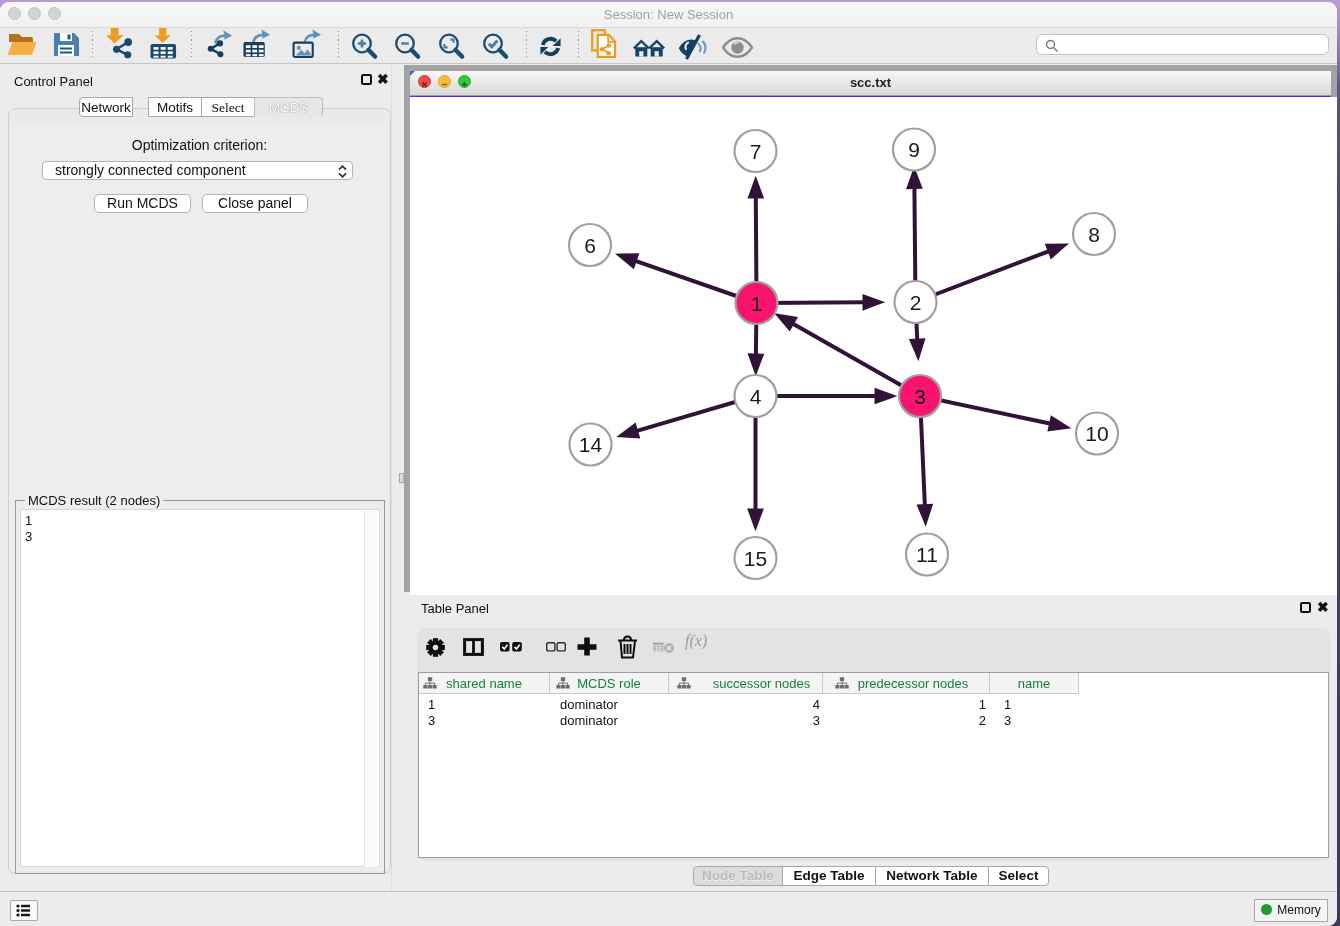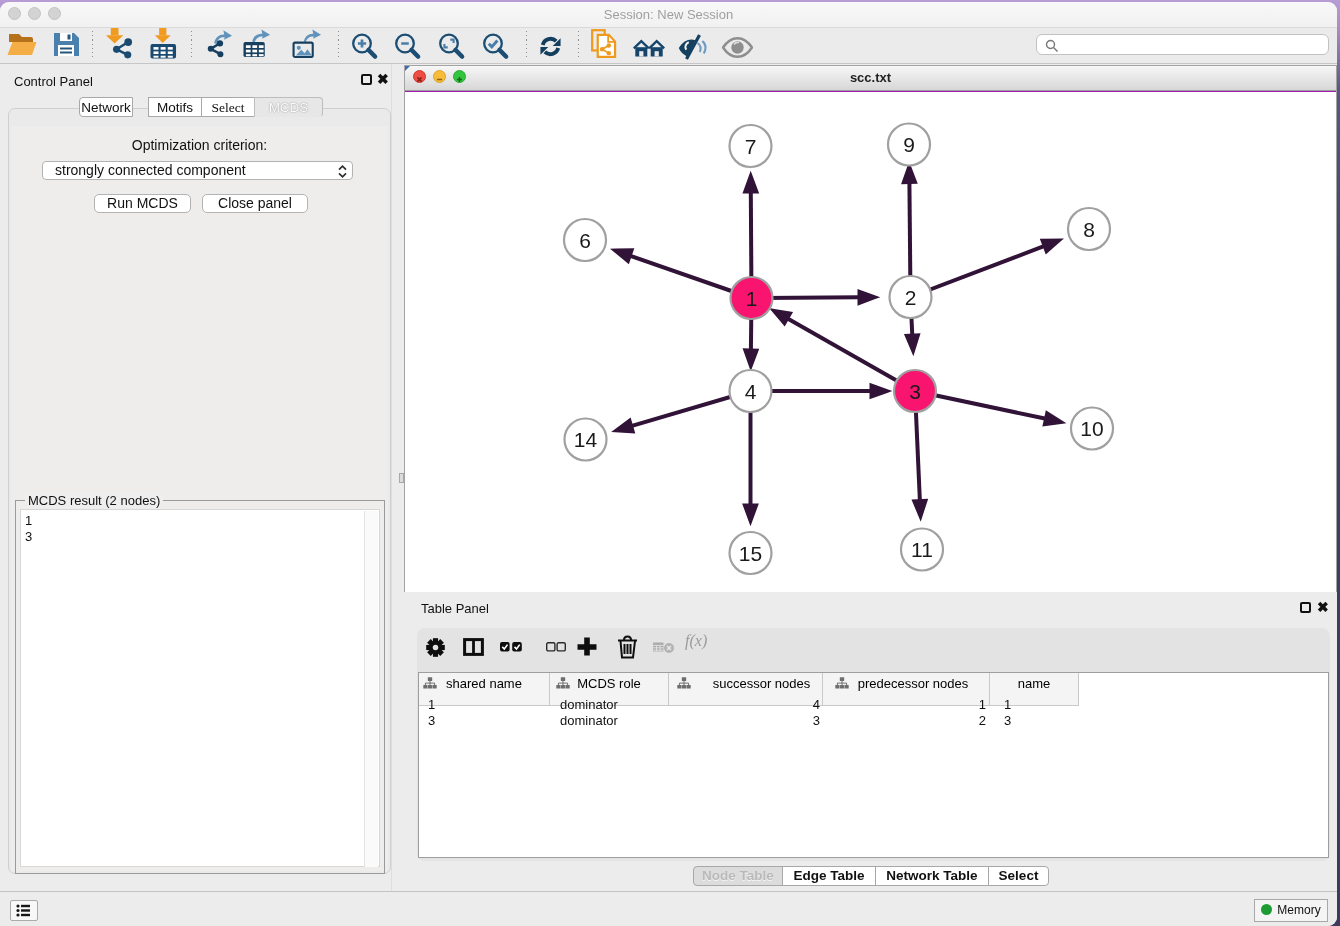--- a/index.html
+++ b/index.html
@@ -24,31 +24,31 @@
 #cp-pane { position:absolute; left:8px; top:44px; width:383px; height:766px; background:#eaeaea; border:1px solid #cfcfcf; border-radius:7px; }
 #cp-inner { position:absolute; left:2px; top:17px; width:377px; height:745px; background:#eeedec; }
 #opt-label { position:absolute; left:0; top:11px; width:100%; text-align:center; font-size:14px; color:#111; }
 #combo { position:absolute; left:31px; top:35px; width:311px; height:19px; background:#fff; border:1px solid #b3b3b3; border-radius:4px; font-size:14px; color:#111; line-height:17px; padding-left:12px; }
 .cbtn { position:absolute; top:68px; height:19px; background:#fff; border:1px solid #b3b3b3; border-radius:5px; font-size:14px; color:#111; text-align:center; line-height:17px; }
 #fieldset { position:absolute; left:4px; top:374px; width:370px; height:374px; border:1px solid #9a9a9a; }
 #fs-legend { position:absolute; left:9px; top:-8px; background:#eeeeee; padding:0 3px; font-size:13px; color:#111; }
 #fs-white { position:absolute; left:4px; top:8px; width:360px; height:358px; background:#fff; border:1px solid #d7d7d7; }
 #fs-scroll { position:absolute; right:1px; top:1px; width:14px; height:356px; background:#fafafa; border-left:1px solid #e2e2e2; }
 
-#netwin { position:absolute; left:404px; top:63px; width:933px; height:527px; border:1px solid #a3a3a3; background:#a21caf; }
+#netwin { position:absolute; left:404px; top:63px; width:933px; height:527px; border:6px solid #a3a3a3; background:#6d28d9; }
 #net-title { position:absolute; left:0; top:0; width:100%; height:25px; background:linear-gradient(#f7f7f7,#d7d7d7); border-bottom:1px solid #9c9c9c; }
 #net-title span.t { position:absolute; top:4px; left:0; width:100%; text-align:center; font-size:13px; font-weight:bold; color:#222; }
 .mac { position:absolute; top:4px; width:13px; height:13px; border-radius:50%; }
 #canvas { position:absolute; left:0; top:26px; width:931px; height:500px; background:#fff; }
 
 #tpanel { position:absolute; left:404px; top:593px; width:933px; height:296px; background:#ececec; }
 #tp-title { position:absolute; left:17px; top:6px; font-size:13px; color:#111; }
 #tp-box { position:absolute; left:13px; top:33px; width:913px; height:233px; background:#e3e3e3; border-radius:8px; }
 #tp-table { position:absolute; left:14px; top:77px; width:911px; height:186px; background:#fff; border:1px solid #9e9e9e; }
-.thcell { position:absolute; top:0; height:33px; background:#f4f4f4; border-right:1px solid #c9c9c9; border-bottom:1px solid #c9c9c9; font-size:13px; color:#000000; }
+.thcell { position:absolute; top:0; height:21px; background:#f4f4f4; border-right:1px solid #c9c9c9; border-bottom:1px solid #c9c9c9; font-size:13px; color:#15803d; }
 .thtext { position:absolute; top:3px; width:100%; text-align:center; }
 .trow { position:absolute; font-size:13px; color:#111; height:16px; line-height:16px; }
 #tp-tabs { position:absolute; left:289px; top:271px; height:20px; }
 .tptab { position:absolute; top:0; height:20px; border:1px solid #a8a8a8; font-size:13.5px; font-weight:bold; text-align:center; line-height:18px; }
 
 #statusbar { position:absolute; left:0; top:889px; width:100%; height:35px; border-top:1px solid #c3c3c3; background:#ececec; }
 #membtn { position:absolute; right:9px; top:7px; width:74px; height:23px; background:#f4f4f4; border:1px solid #a9a9a9; font-size:12px; color:#111; text-align:center; line-height:21px; }
 #listbtn { position:absolute; left:10px; top:8px; width:28px; height:21px; background:#f8f8f8; border:1px solid #ababab; border-radius:2px; }
 svg text { font-family:"Liberation Sans", sans-serif; }
 </style>

